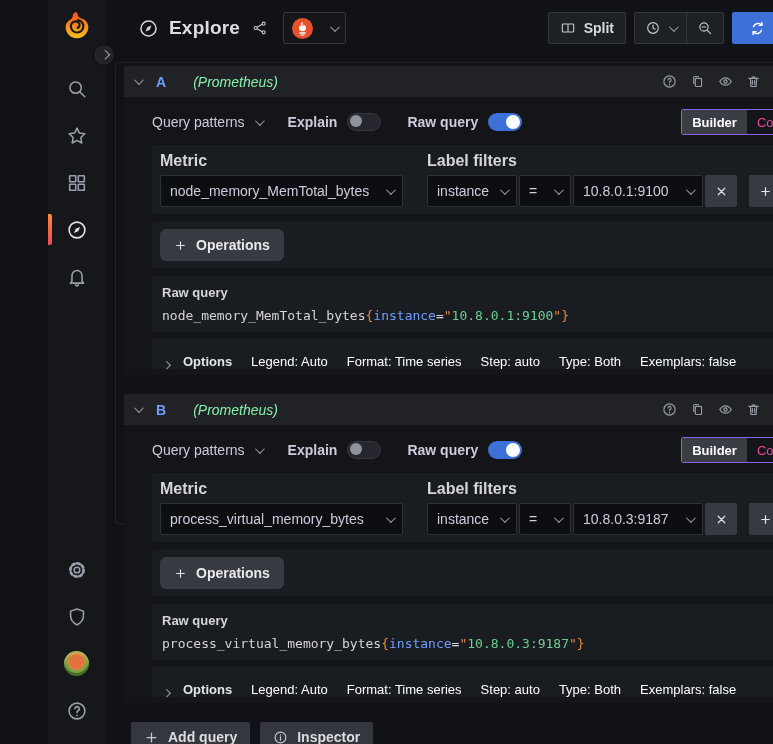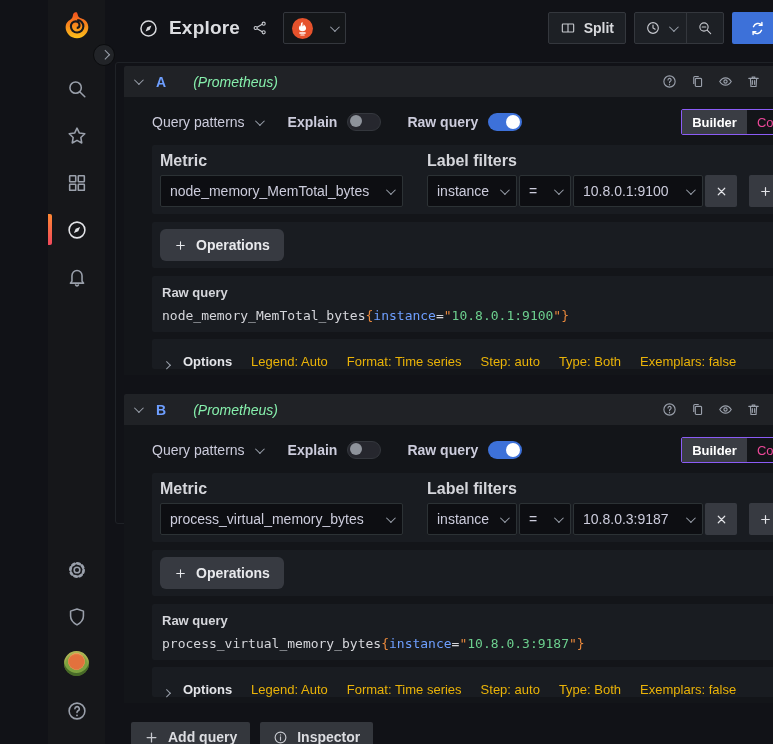--- a/index.html
+++ b/index.html
@@ -102,21 +102,21 @@
 
   .raw-block { padding:9px 10px; }
   .raw-title { font-size:13px; font-weight:700; color:#d5d6db; margin-bottom:8px; }
   .code { font-family:"DejaVu Sans Mono", monospace; font-size:13px; letter-spacing:0; }
   .c-def { color:#d5d6db; } .c-brace { color:#e8883c; } .c-label { color:#6e9fff; }
   .c-str { color:#6ccf8e; } .c-q { color:#e8883c; }
 
   .opts { height:30px; margin-top:7px; display:flex; align-items:flex-end; gap:19px; padding:0 11px; font-size:13px; }
   .opts .chev { width:6px; height:6px; }
   .opts-label { color:#e3e4e8; font-weight:700; margin-left:-5px; }
-  .opt-item { color:#eab308; }
+  .opt-item { color:#ffffff; }
 
   .footer-row { display:flex; gap:10px; margin-top:14px; margin-left:7px; }
   .ftr-btn { height:30px; background:#34373d; border:none; border-radius:2px; color:#dcdde1; font-weight:600;
     font-size:14px; display:flex; align-items:center; gap:9px; padding:0 13px; cursor:pointer;
     font-family:"Liberation Sans",sans-serif; }
   .ftr-btn svg { width:15px; height:15px; color:#c7c9cf; }
   svg { display:block; }
 </style>
 </head>
 <body>

